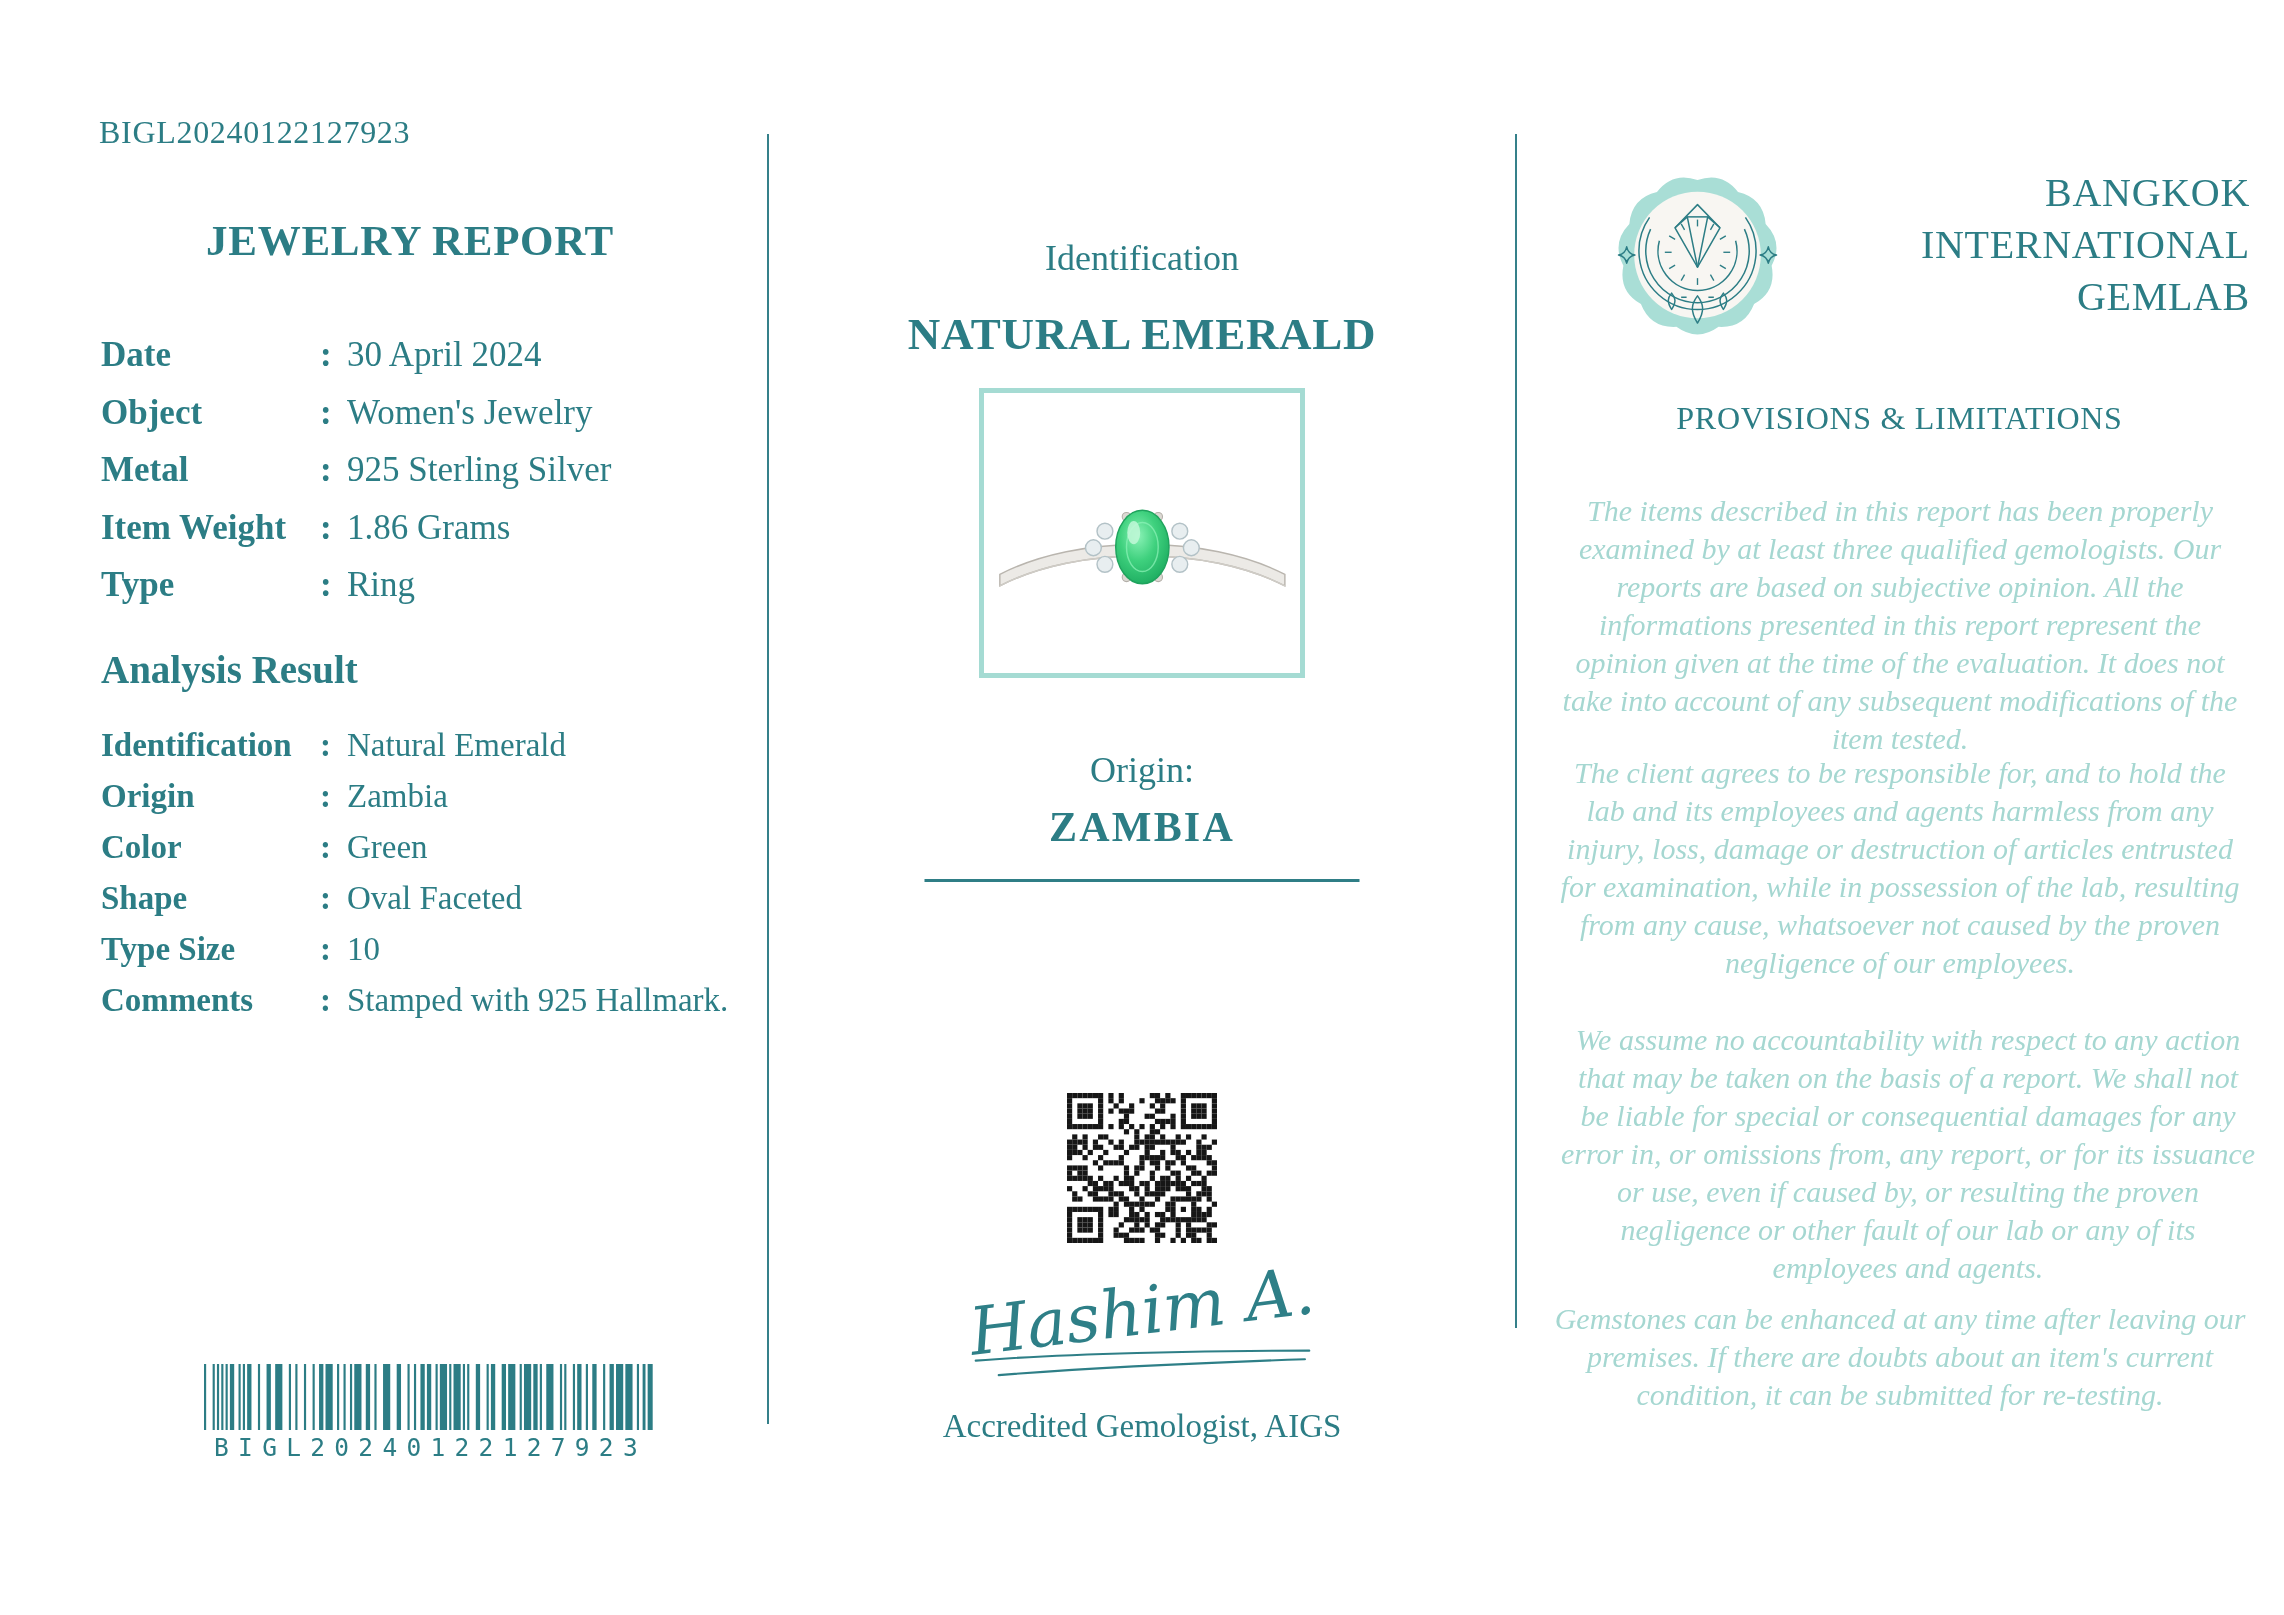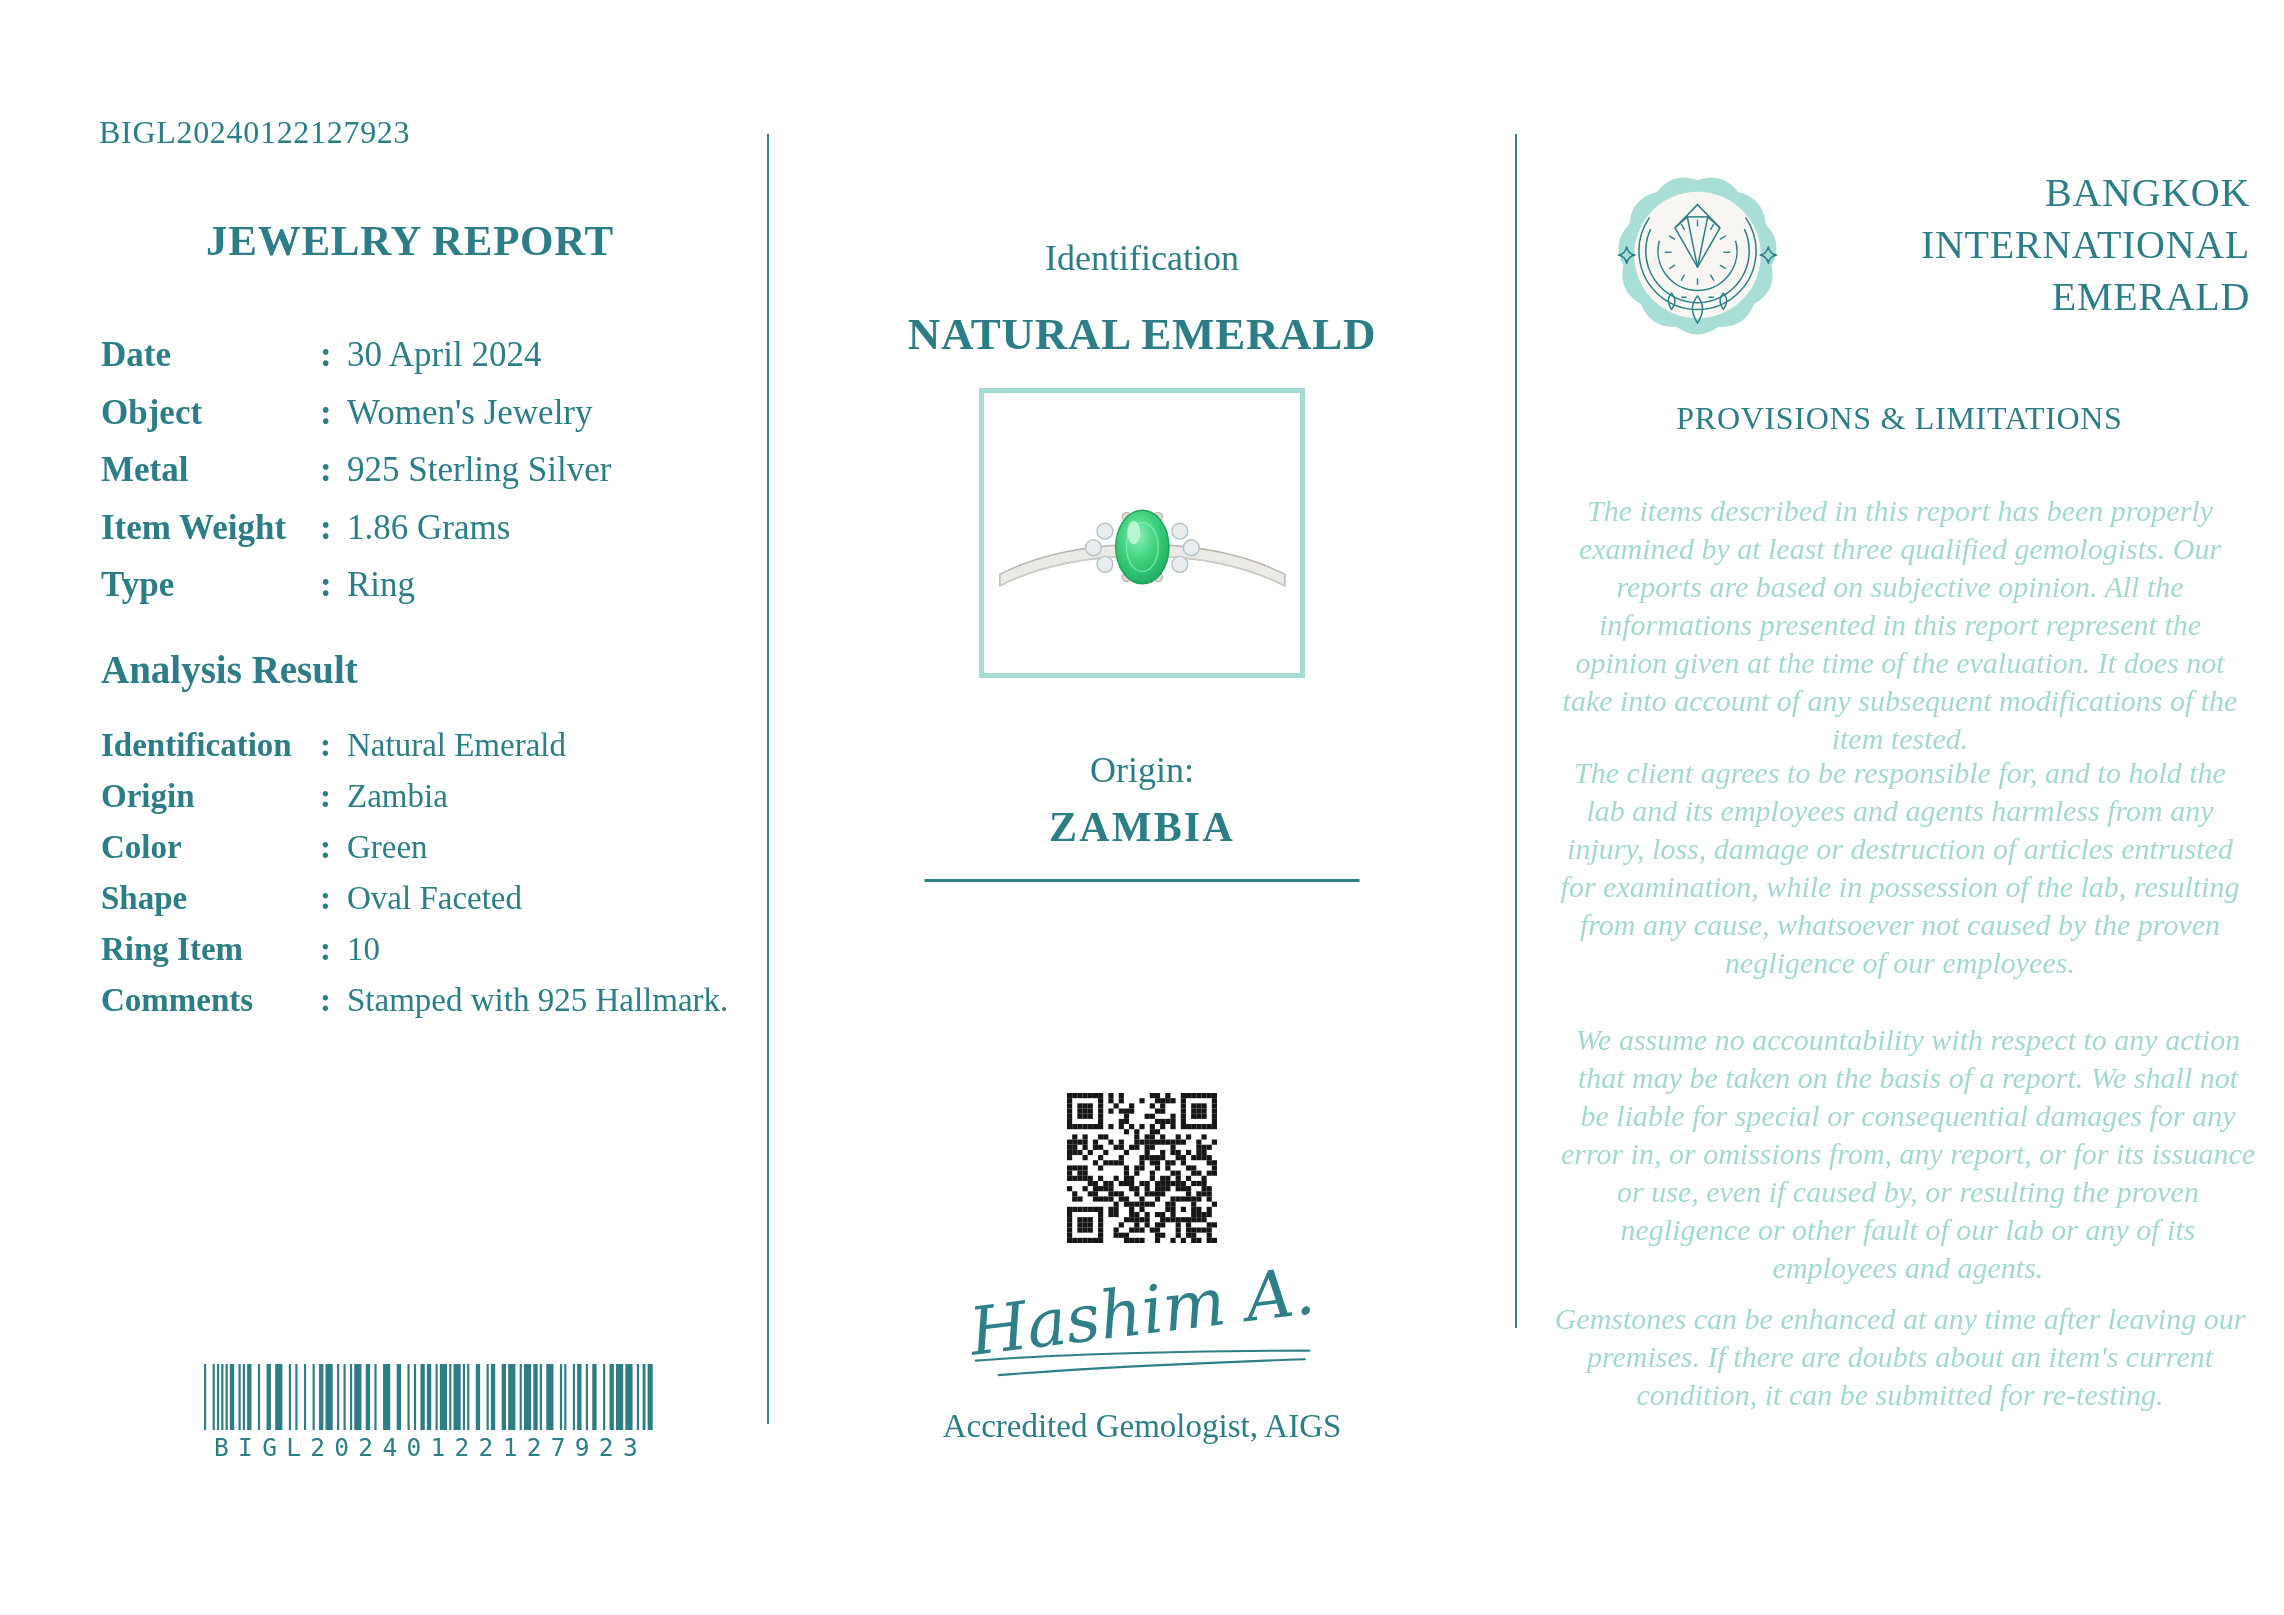--- a/index.html
+++ b/index.html
@@ -114,21 +114,21 @@
     <span class="lbl">Color</span>
     <span class="col">:</span>
     <span class="val">Green</span>
   </div>
   <div class="info-row">
     <span class="lbl">Shape</span>
     <span class="col">:</span>
     <span class="val">Oval Faceted</span>
   </div>
   <div class="info-row">
-    <span class="lbl">Ring Item</span>
+    <span class="lbl">Type Size</span>
     <span class="col">:</span>
     <span class="val">10</span>
   </div>
   <div class="info-row">
     <span class="lbl">Comments</span>
     <span class="col">:</span>
     <span class="val">Stamped with 925 Hallmark.</span>
   </div>
 </div>
 
@@ -709,21 +709,21 @@
         <path d="M-24,62 h8 M16,62 h8"></path>
         <path d="M-104,-12 Q-102,-2 -92,0 Q-102,2 -104,12 Q-106,2 -116,0 Q-106,-2 -104,-12 Z"></path>
         <path d="M104,-12 Q106,-2 116,0 Q106,2 104,12 Q102,2 92,0 Q102,-2 104,-12 Z"></path>
       </g>
     </svg>
 </div>
 
 <div id="lab-name">
   <div>BANGKOK</div>
   <div>INTERNATIONAL</div>
-  <div>EMERALD</div>
+  <div>GEMLAB</div>
 </div>
 
 <div id="provisions-title">PROVISIONS &amp; LIMITATIONS</div>
 
 <div class="provision" id="para-0">The items described in this report has been properly examined by at least three qualified gemologists. Our reports are based on subjective opinion. All the informations presented in this report represent the opinion given at the time of the evaluation. It does not take into account of any subsequent modifications of the item tested.</div>
 <div class="provision" id="para-1">The client agrees to be responsible for, and to hold the lab and its employees and agents harmless from any injury, loss, damage or destruction of articles entrusted for examination, while in possession of the lab, resulting from any cause, whatsoever not caused by the proven negligence of our employees.</div>
 <div class="provision" id="para-2">We assume no accountability with respect to any action that may be taken on the basis of a report. We shall not be liable for special or consequential damages for any error in, or omissions from, any report, or for its issuance or use, even if caused by, or resulting the proven negligence or other fault of our lab or any of its employees and agents.</div>
 <div class="provision" id="para-3">Gemstones can be enhanced at any time after leaving our premises. If there are doubts about an item's current condition, it can be submitted for re-testing.</div>
 
 

